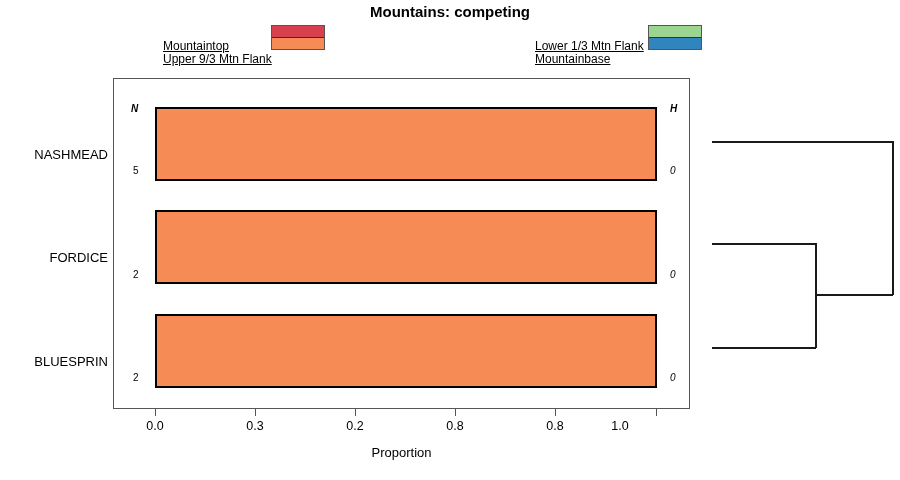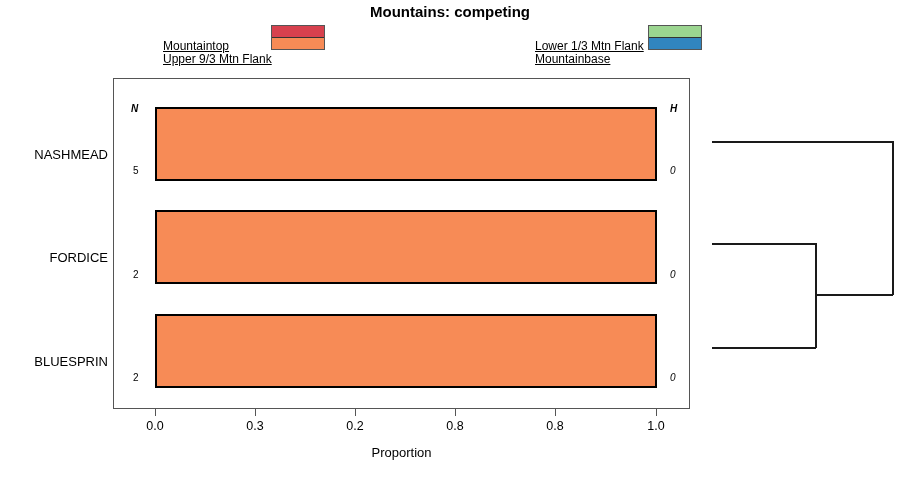--- a/index.html
+++ b/index.html
@@ -230,21 +230,21 @@
   <div class="xtick" style="left:355px"></div>
   <div class="xtick" style="left:455px"></div>
   <div class="xtick" style="left:555px"></div>
   <div class="xtick" style="left:656px"></div>
 
   <div class="xticklabel" style="left:155px">0.0</div>
   <div class="xticklabel" style="left:255px">0.3</div>
   <div class="xticklabel" style="left:355px">0.2</div>
   <div class="xticklabel" style="left:455px">0.8</div>
   <div class="xticklabel" style="left:555px">0.8</div>
-  <div class="xticklabel" style="left:656px">1.0</div>
+  <div class="xticklabel" style="left:620px">1.0</div>
 
   <div class="xaxis-title">Proportion</div>
 
   <div class="dendro">
 
     <div class="dline h" style="left:12px;  top:141px; width:181px;"></div>
 
     <div class="dline h" style="left:12px;  top:243px; width:104px;"></div>
 
     <div class="dline h" style="left:12px;  top:347px; width:104px;"></div>

